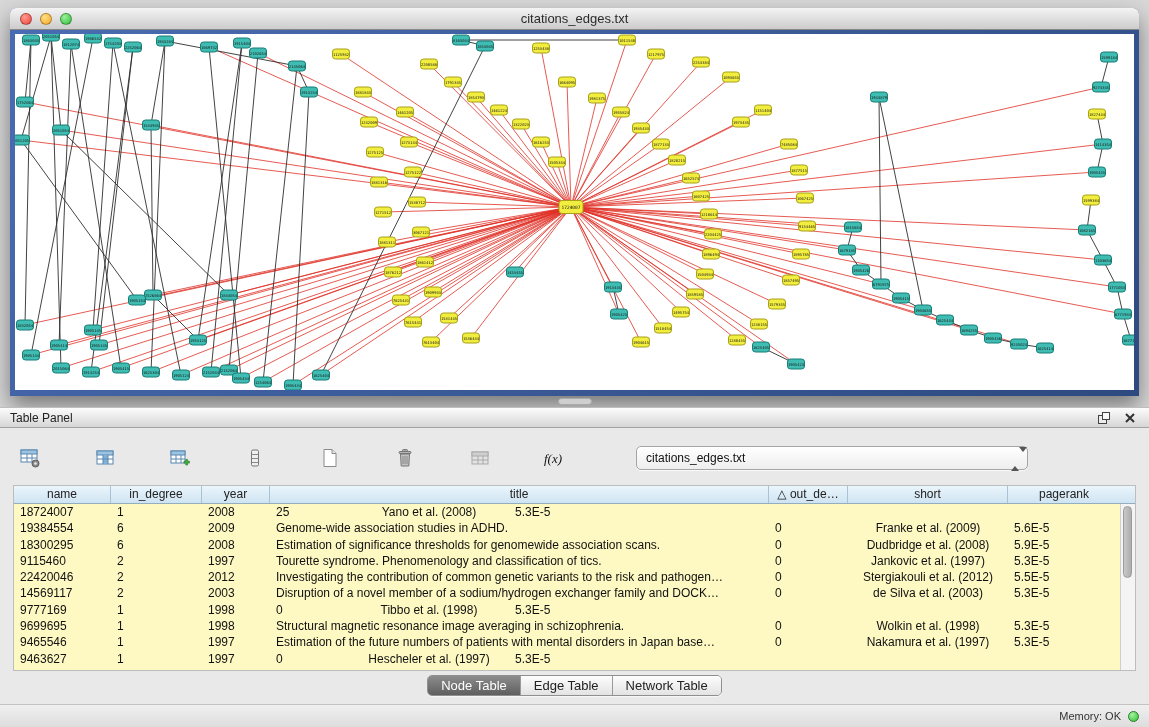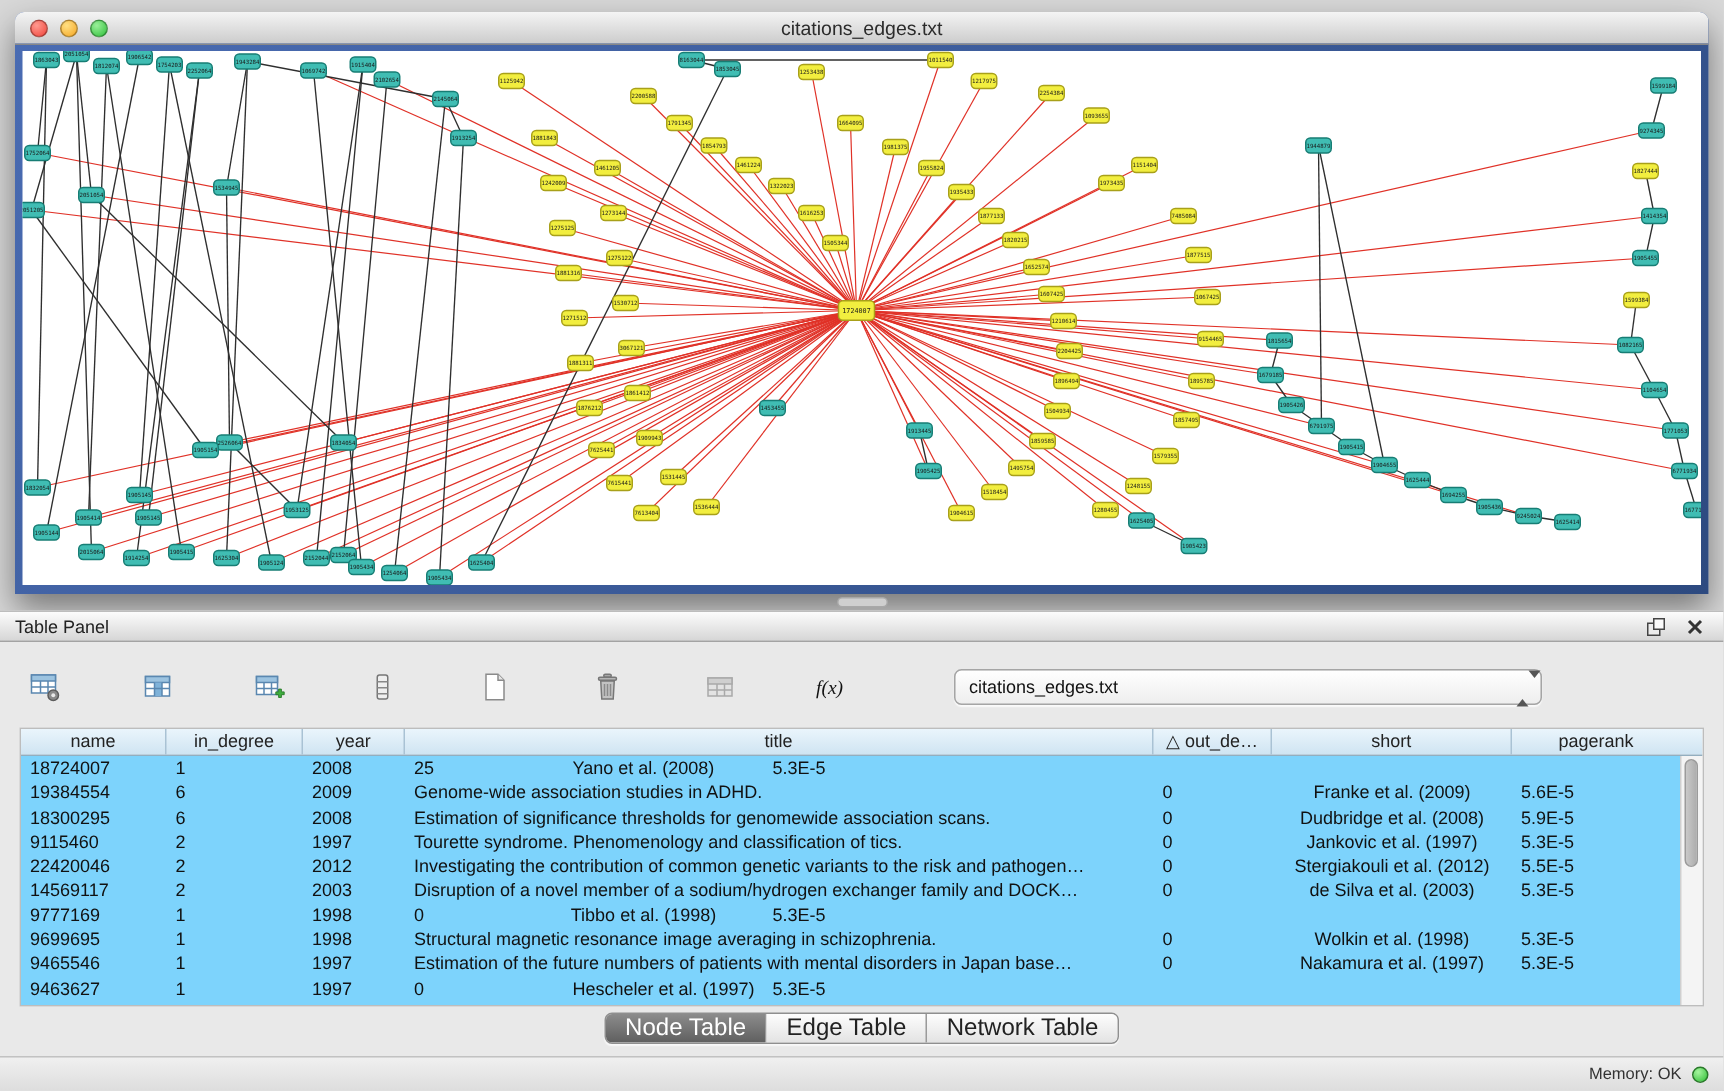--- a/index.html
+++ b/index.html
@@ -46,32 +46,32 @@
   .updown .dn { width:0; height:0; border-left:4px solid transparent; border-right:4px solid transparent;
     border-top:5px solid #555; }
 
   
   .table-wrap { position:absolute; top:57px; left:13px; right:13px; height:186px; background:#fff;
     border:1px solid #bdbdbd; overflow:hidden; }
   .thead { display:flex; height:18px; background:linear-gradient(#eaf5fc,#cfe4f2); border-bottom:1px solid #93aebf; padding-right:15px; }
   .th { font-size:12px; color:#222; text-align:center; line-height:17px; border-right:1px solid #a9c2d4;
     white-space:nowrap; overflow:hidden; flex-shrink:0; }
   .th:last-child { border-right:none; }
-  .tbody { position:absolute; top:18px; left:0; right:15px; bottom:0; background:#7dd3fc; }
+  .tbody { position:absolute; top:18px; left:0; right:15px; bottom:0; background:#fef9c3; }
   .tr { display:flex; height:16.3px; }
   .td { font-size:12px; color:#111; line-height:16px; padding:0 6px; white-space:nowrap; overflow:hidden; flex-shrink:0; }
   .vscroll { position:absolute; top:18px; right:0; bottom:0; width:15px; background:#f4f4f4; border-left:1px solid #cfcfcf; }
   .vthumb { position:absolute; top:2px; left:2px; width:9px; height:72px; border-radius:5px;
     background:linear-gradient(90deg,#c9c9c9,#adadad); border:1px solid #9b9b9b; }
 
   
   .tabs-row { position:absolute; top:247px; left:0; right:0; display:flex; justify-content:center; }
   .tabs { display:inline-flex; border:1px solid #8f8f8f; border-radius:5px; overflow:hidden; height:21px;
     box-shadow:0 1px 1px rgba(255,255,255,.7); }
-  .tab { font-size:16px; line-height:19px; padding:0 13px; background:linear-gradient(#fdfdfd,#e3e3e3);
+  .tab { font-size:13px; line-height:19px; padding:0 13px; background:linear-gradient(#fdfdfd,#e3e3e3);
     color:#222; border-right:1px solid #9a9a9a; cursor:default; }
   .tab:last-child { border-right:none; }
   .tab.sel { background:linear-gradient(#8c8c8c,#5f5f5f); color:#fff; }
 
   
   .statusbar { position:absolute; bottom:0; left:0; right:0; height:23px; border-top:1px solid #c2c2c2;
     background:linear-gradient(#f0f0f0,#dddddd); display:flex; align-items:center; justify-content:flex-end; padding-right:10px; }
   .mem-label { font-size:11px; color:#333; margin-right:7px; }
   .mem-dot { width:11px; height:11px; border-radius:50%; border:1px solid #2a7a2a;
     background:radial-gradient(circle at 35% 30%, #a6f59f, #2fbe35); }
@@ -938,21 +938,21 @@
             <div class="td" style="width: 499px; text-align: left;">Estimation of the future numbers of patients with mental disorders in Japan base…</div>
             <div class="td" style="width: 79px; text-align: left;">0</div>
             <div class="td" style="width: 160px; text-align: center;">Nakamura et al. (1997)</div>
             <div class="td" style="flex: 1 1 0%; text-align: left;">5.3E-5</div>
           </div>
           <div class="tr">
             <div class="td" style="width: 97px; text-align: left;">9463627</div>
             <div class="td" style="width: 91px; text-align: left;">1</div>
             <div class="td" style="width: 68px; text-align: left;">1997</div>
             <div class="td" style="width: 79px; text-align: left;">0</div>
-            <div class="td" style="width: 160px; text-align: right;">Hescheler et al. (1997)</div>
+            <div class="td" style="width: 160px; text-align: center;">Hescheler et al. (1997)</div>
             <div class="td" style="flex: 1 1 0%; text-align: left;">5.3E-5</div>
           </div>
         </div>
       <div class="vscroll">
         <div class="vthumb"></div>
       </div>
     </div>
 
     <div class="tabs-row">
       <div class="tabs" id="tabs">

